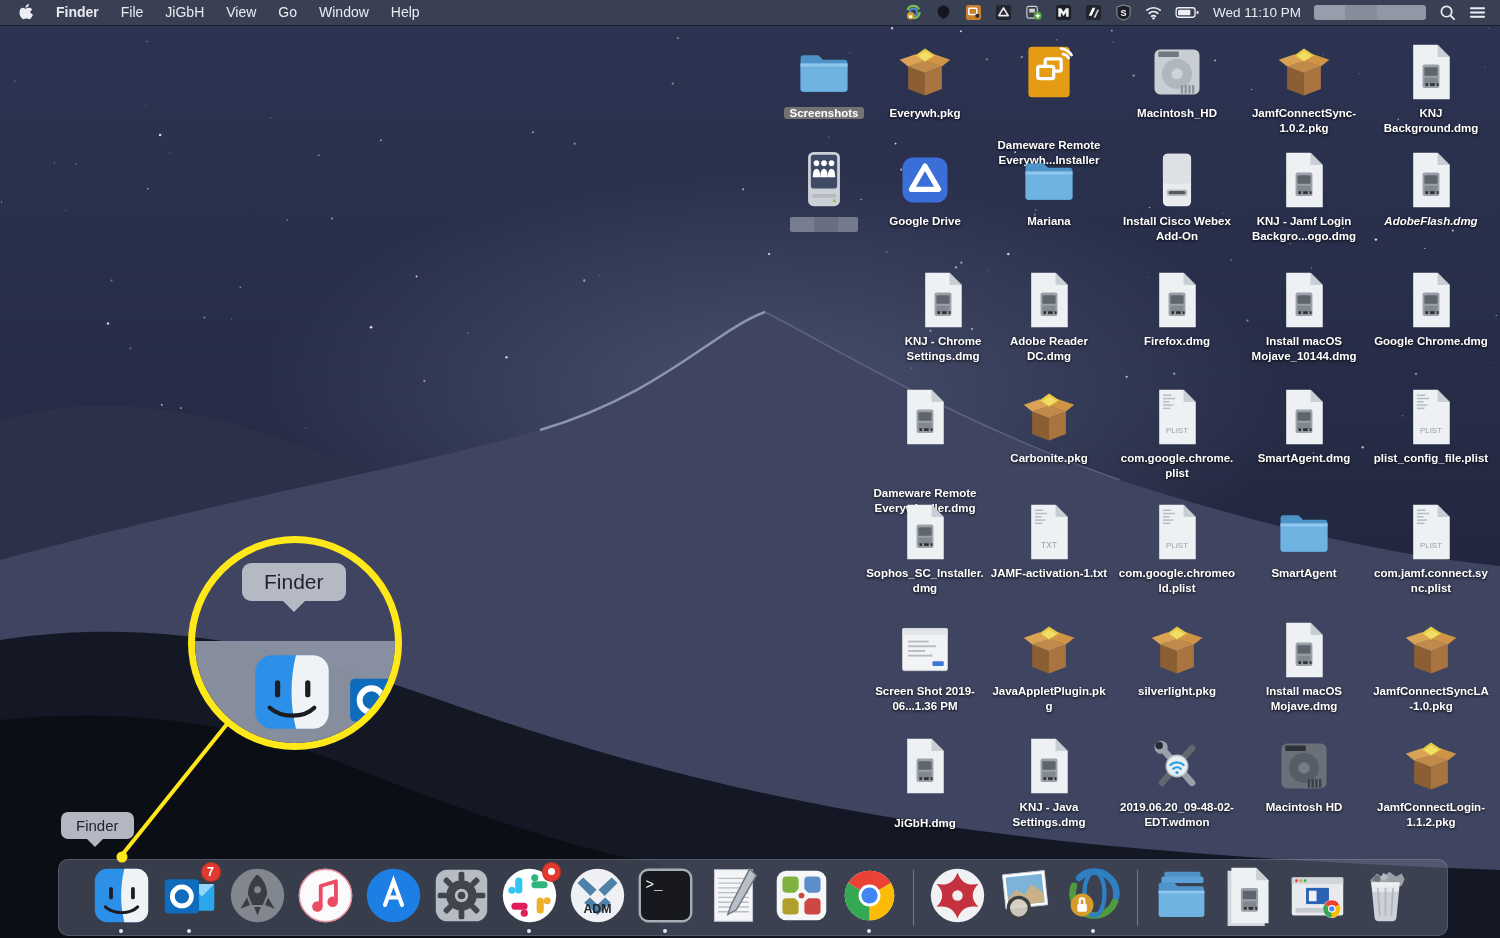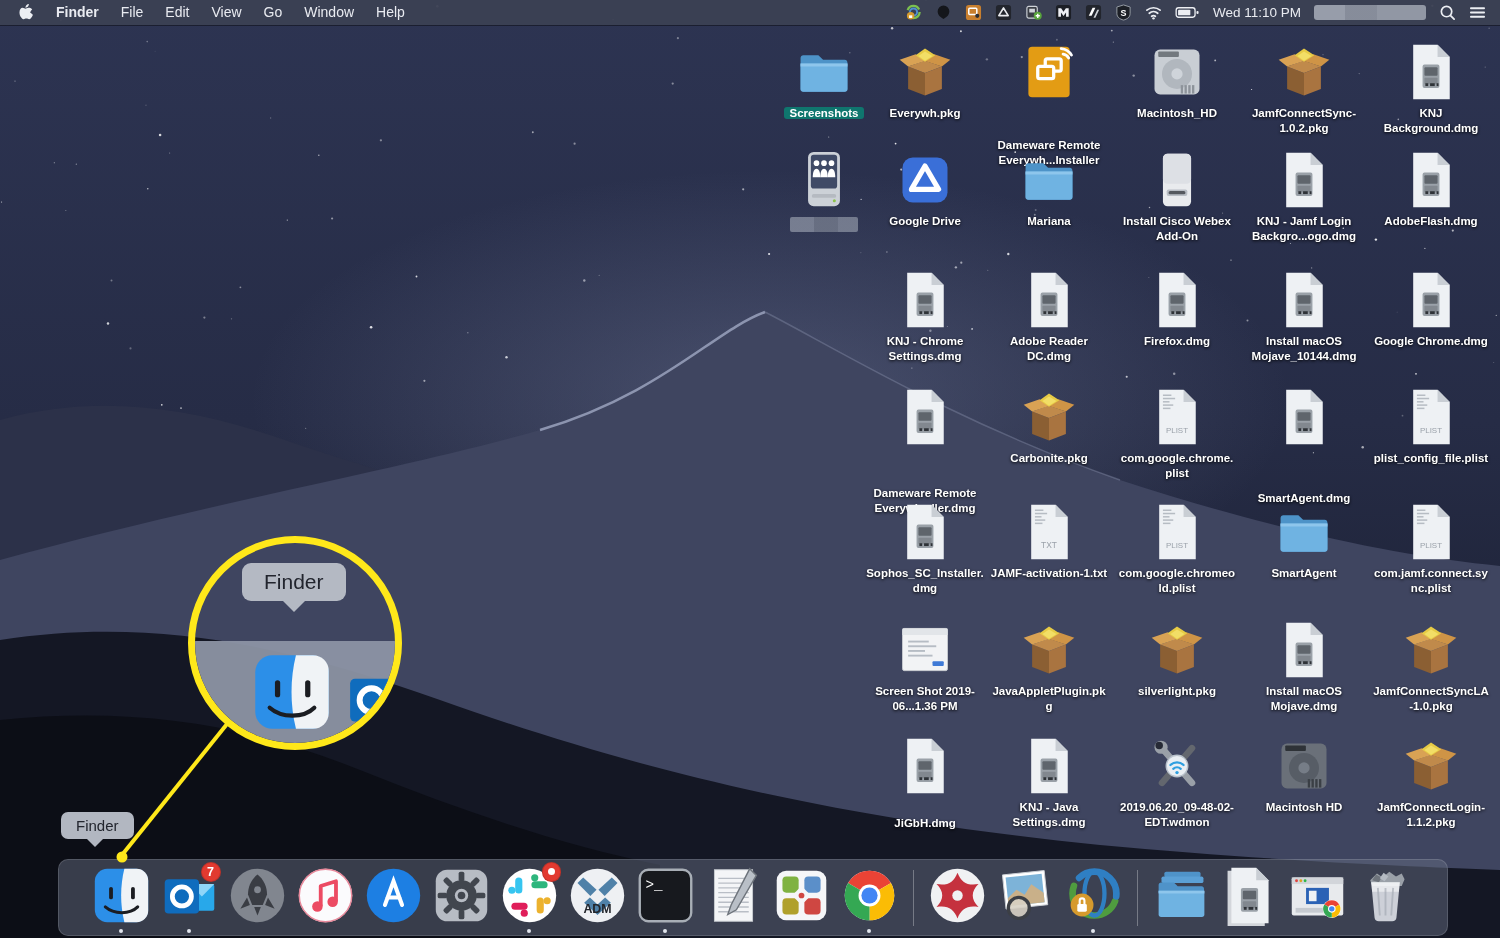--- a/index.html
+++ b/index.html
@@ -21,21 +21,21 @@
   .status-ic svg{height:17px;}
   #clock{font-size:13.5px;white-space:nowrap;}
   #redact-user{width:112px;height:15px;border-radius:3px;opacity:.75;
     background:linear-gradient(90deg,#b6bcc7 0 28%,#a0a6b2 28% 56%,#aeb4bf 56%);}
   
   .desk-icon{position:absolute;width:118px;z-index:1;display:flex;flex-direction:column;align-items:center;cursor:default;}
   .desk-icon .ic{height:60px;display:flex;align-items:flex-end;justify-content:center;}
   .desk-icon .ic svg{width:60px;height:60px;}
   .desk-label{margin-top:4px;text-align:center;font-size:11.5px;font-weight:600;color:#fff;
     line-height:1.3;text-shadow:0 1px 3px rgba(0,0,0,.95);overflow-wrap:anywhere;max-width:118px;}
-  .desk-label .sel{background:#0f766e;border-radius:3px;padding:0 5px;text-shadow:none;}
+  .desk-label .sel{background:#737373;border-radius:3px;padding:0 5px;text-shadow:none;}
   .redact-label{width:68px;height:15px;border-radius:2px;margin-top:7px;
     background:linear-gradient(90deg,rgba(165,172,185,.6) 0 35%,rgba(140,147,160,.6) 35% 70%,rgba(160,167,180,.6) 70%);}
   
   #dock{position:absolute;left:58px;bottom:2px;width:1390px;height:77px;z-index:4;
     background:rgba(99,107,127,.5);border:1px solid rgba(255,255,255,.14);border-radius:10px;
     display:flex;align-items:center;justify-content:center;gap:7px;padding:0 8px;box-sizing:border-box;}
   .dock-item{position:relative;width:61px;height:66px;flex:0 0 auto;}
   .dock-item svg{width:61px;height:61px;display:block;}
   .dock-dot{position:absolute;left:50%;transform:translateX(-50%);bottom:-2px;width:4px;height:4px;border-radius:50%;background:#e2e6ee;}
   .dock-badge{position:absolute;top:-3px;right:-1px;min-width:20px;height:20px;border-radius:10px;background:#e23a30;
@@ -203,21 +203,21 @@
 
 <div id="menubar">
   <span class="menu-apple">
     <svg width="15" height="17" viewBox="0 0 17 20">
         <path fill="#eceef3" d="M14.1 10.7c0-2.7 2.2-4 2.3-4.1-1.3-1.8-3.2-2.1-3.9-2.1-1.7-.2-3.2 1-4 1s-2.1-1-3.5-1C3.2 4.5 1.4 6.6 1.4 9.9c0 2 .7 4.1 1.7 5.5.8 1.2 1.8 2.6 3.2 2.5 1.2-.1 1.7-.8 3.2-.8s1.9.8 3.3.8c1.4 0 2.3-1.2 3.1-2.5.9-1.4 1.3-2.7 1.3-2.8-.1-.1-2.1-.9-2.1-1.9zM11.4 3c.7-.8 1.1-2 1-3.1-1 0-2.2.7-2.9 1.5-.6.7-1.2 1.9-1 3 1.1.1 2.2-.6 2.9-1.4z"></path>
       </svg>
   </span>
   <div id="menus">
       <span class="menu-item bold">Finder</span>
       <span class="menu-item">File</span>
-      <span class="menu-item">Edit</span>
+      <span class="menu-item">JiGbH</span>
       <span class="menu-item">View</span>
       <span class="menu-item">Go</span>
       <span class="menu-item">Window</span>
       <span class="menu-item">Help</span>
     </div>
   <div id="menubar-right">
     <div id="status-icons" style="display:flex;align-items:center;gap:13px;">
         <span class="status-ic">
           <svg viewBox="0 0 18 18" width="17" height="17">
             <circle cx="9" cy="8.5" r="6.5" fill="none" stroke="#7bc04f" stroke-width="2.4" stroke-dasharray="15 7"></circle>
@@ -453,38 +453,38 @@
           <rect x="25" y="38" width="14" height="7" rx="1" fill="#82888f"></rect>
           <g fill="#2f3338">
             <rect x="26" y="44" width="3" height="3"></rect>
             <rect x="31" y="44" width="5" height="3"></rect>
             <rect x="38" y="44" width="2" height="3"></rect>
           </g>
         </svg>
       </div>
       <div class="desk-label"><span>KNJ - Jamf Login Backgro...ogo.dmg</span></div>
     </div>
-    <div class="desk-icon" style="left: 1372px; top: 150px;">
+    <div class="desk-icon" style="left: 1372px; top: 150px; font-style: italic;">
       <div class="ic">
         <svg viewBox="0 0 64 64">
           <path fill="#eef1f4" d="M13 3h26l13 13v45H13z"></path>
           <path fill="#c9ced4" d="M39 3v13h13z"></path>
           <rect x="23" y="24" width="18" height="25" rx="2" fill="#9aa1a8"></rect>
           <rect x="25" y="27" width="14" height="9" rx="1" fill="#5f656c"></rect>
           <rect x="25" y="38" width="14" height="7" rx="1" fill="#82888f"></rect>
           <g fill="#2f3338">
             <rect x="26" y="44" width="3" height="3"></rect>
             <rect x="31" y="44" width="5" height="3"></rect>
             <rect x="38" y="44" width="2" height="3"></rect>
           </g>
         </svg>
       </div>
       <div class="desk-label"><span>AdobeFlash.dmg</span></div>
     </div>
-    <div class="desk-icon" style="left: 866px; top: 270px;">
+    <div class="desk-icon" style="left: 884px; top: 270px;">
       <div class="ic">
         <svg viewBox="0 0 64 64">
           <path fill="#eef1f4" d="M13 3h26l13 13v45H13z"></path>
           <path fill="#c9ced4" d="M39 3v13h13z"></path>
           <rect x="23" y="24" width="18" height="25" rx="2" fill="#9aa1a8"></rect>
           <rect x="25" y="27" width="14" height="9" rx="1" fill="#5f656c"></rect>
           <rect x="25" y="38" width="14" height="7" rx="1" fill="#82888f"></rect>
           <g fill="#2f3338">
             <rect x="26" y="44" width="3" height="3"></rect>
             <rect x="31" y="44" width="5" height="3"></rect>
@@ -603,21 +603,21 @@
             <rect x="17" y="11.5" width="13" height="1.6"></rect>
             <rect x="17" y="15" width="7" height="1.6"></rect>
             <rect x="17" y="18.5" width="11" height="1.6"></rect>
             <rect x="17" y="22" width="8" height="1.6"></rect>
           </g>
           <text x="32" y="49" font-size="8.5" fill="#9aa1a9" text-anchor="middle" font-family="Liberation Sans, sans-serif">PLIST</text>
         </svg>
       </div>
       <div class="desk-label"><span>com.google.chrome.plist</span></div>
     </div>
-    <div class="desk-icon" style="left: 1245px; top: 387px; gap: 40px;">
+    <div class="desk-icon" style="left: 1245px; top: 387px;">
       <div class="ic">
         <svg viewBox="0 0 64 64">
           <path fill="#eef1f4" d="M13 3h26l13 13v45H13z"></path>
           <path fill="#c9ced4" d="M39 3v13h13z"></path>
           <rect x="23" y="24" width="18" height="25" rx="2" fill="#9aa1a8"></rect>
           <rect x="25" y="27" width="14" height="9" rx="1" fill="#5f656c"></rect>
           <rect x="25" y="38" width="14" height="7" rx="1" fill="#82888f"></rect>
           <g fill="#2f3338">
             <rect x="26" y="44" width="3" height="3"></rect>
             <rect x="31" y="44" width="5" height="3"></rect>

